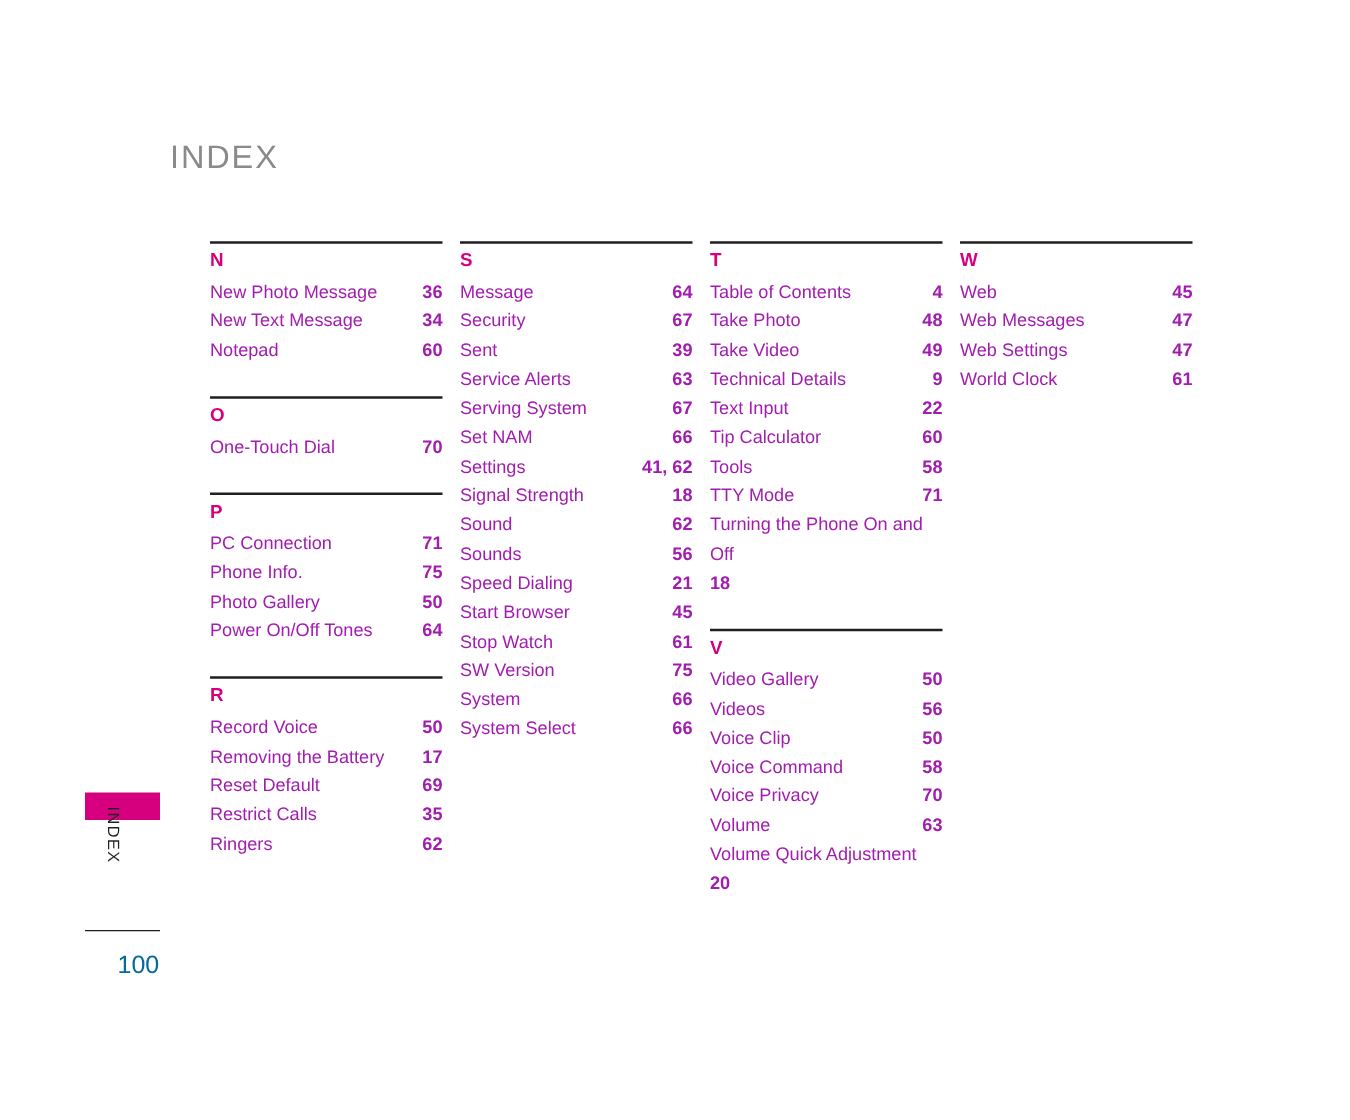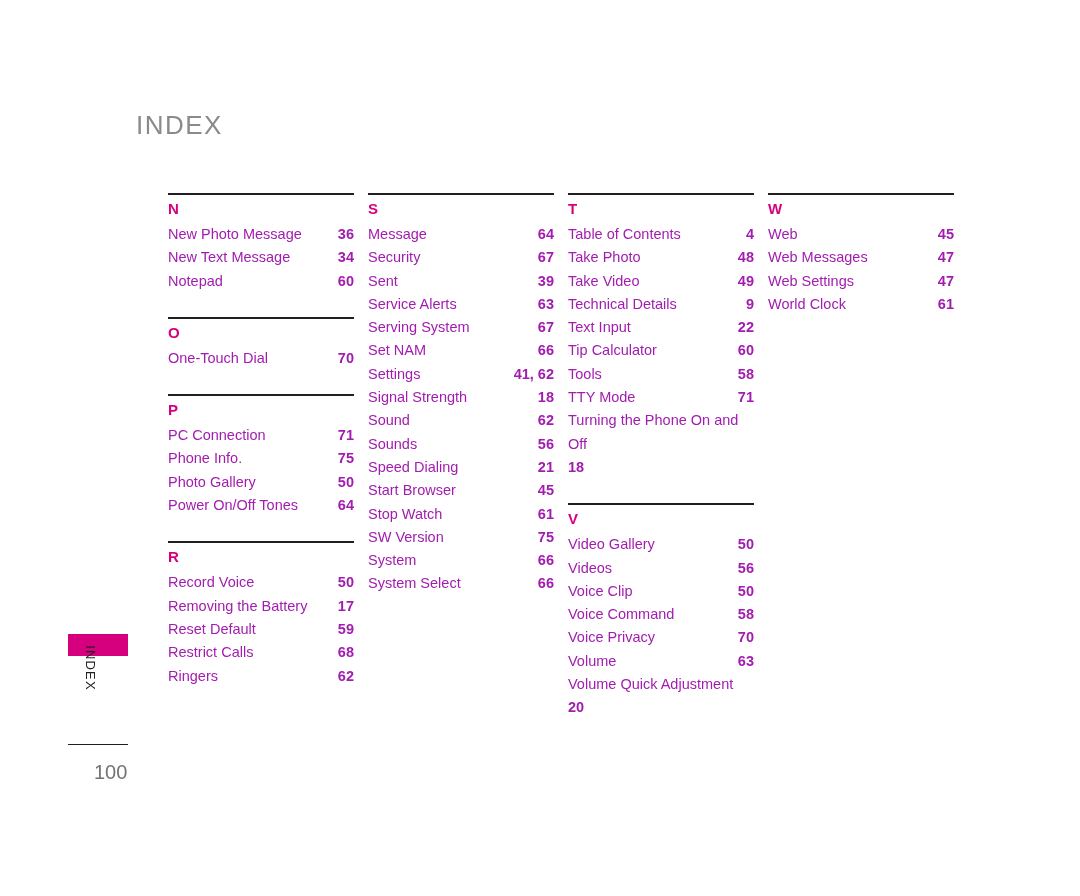--- a/index.html
+++ b/index.html
@@ -132,21 +132,21 @@
     top: 744px;
     width: 60px;
     height: 1px;
     background: #231f20;
   }
   .page-number {
     position: absolute;
     left: 94px;
     top: 761px;
     font-size: 20px;
-    color: #737373;
+    color: #0369a1;
   }
 </style>
 </head>
 <body>
 
 <div class="page-title">INDEX</div>
 
 <div class="columns" id="columns-root">
     <div class="column">
       <div class="group">
@@ -199,25 +199,25 @@
         <div class="entry">
           <span class="entry-label">Record Voice</span>
           <span class="entry-page">50</span>
         </div>
         <div class="entry">
           <span class="entry-label">Removing the Battery</span>
           <span class="entry-page">17</span>
         </div>
         <div class="entry">
           <span class="entry-label">Reset Default</span>
-          <span class="entry-page">59</span>
+          <span class="entry-page">69</span>
         </div>
         <div class="entry">
           <span class="entry-label">Restrict Calls</span>
-          <span class="entry-page">68</span>
+          <span class="entry-page">35</span>
         </div>
         <div class="entry">
           <span class="entry-label">Ringers</span>
           <span class="entry-page">62</span>
         </div>
       </div>
     </div>
     <div class="column">
       <div class="group">
         <div class="rule"></div>

